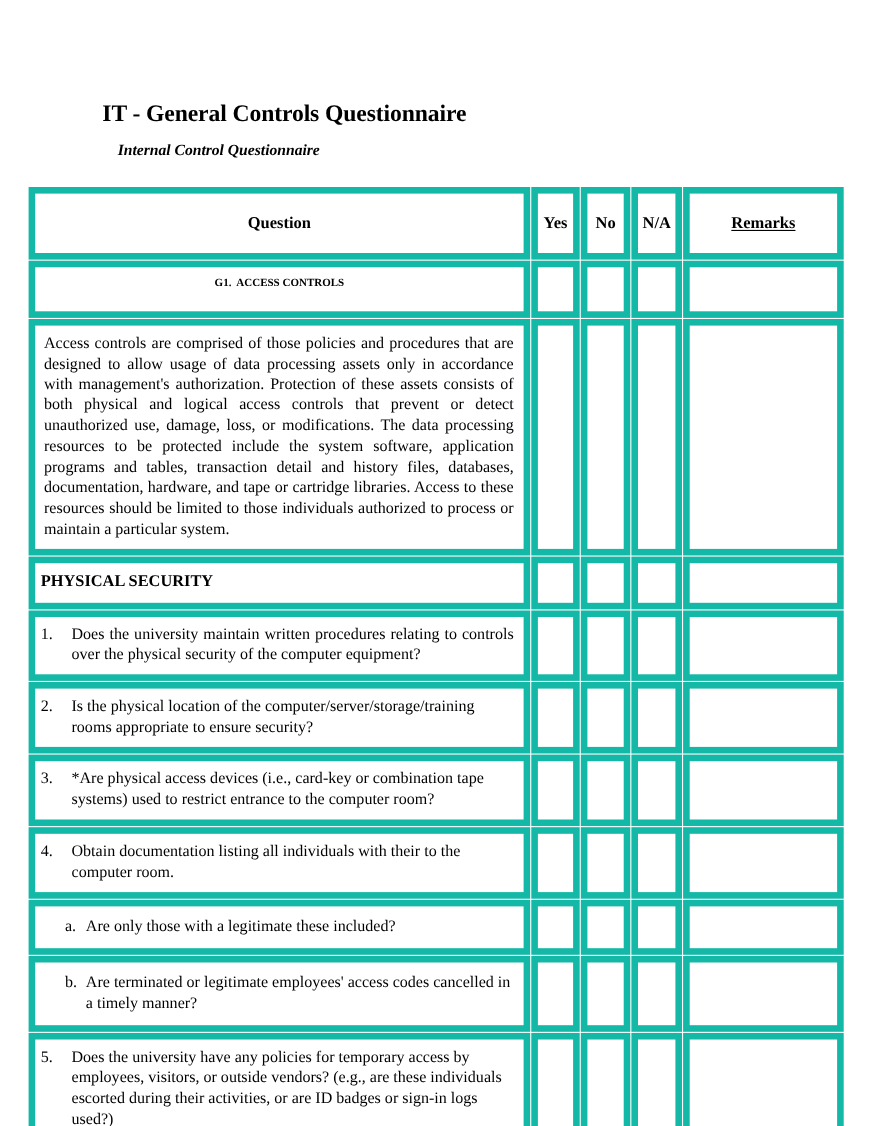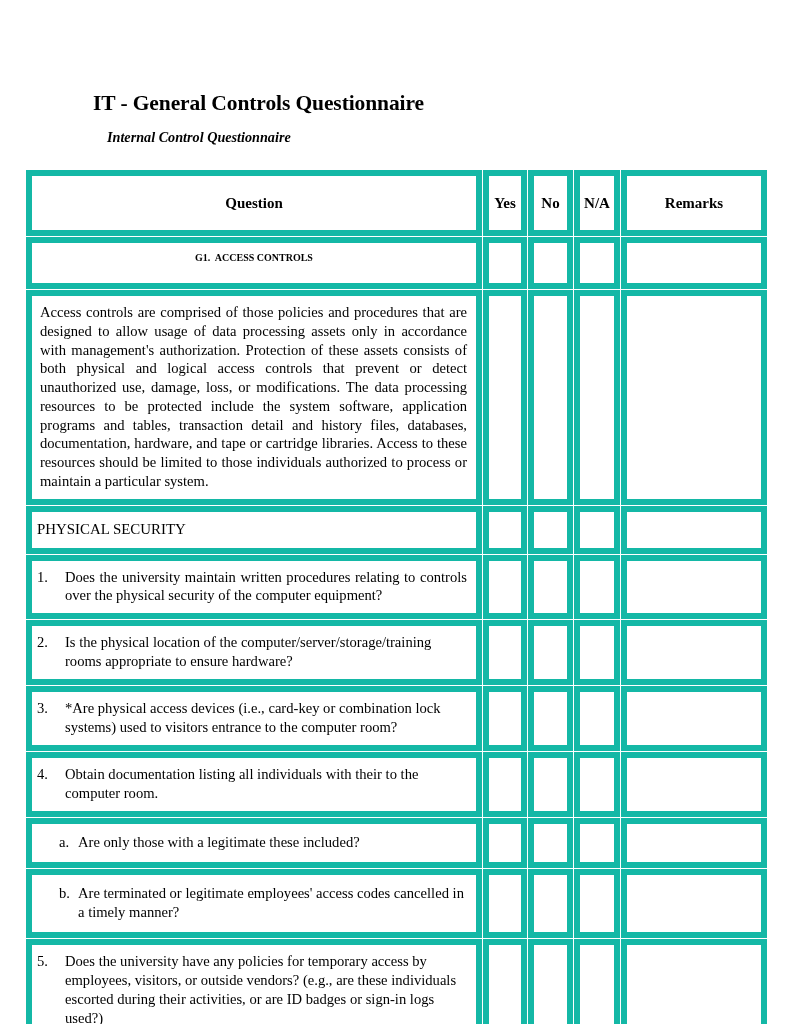--- a/index.html
+++ b/index.html
@@ -77,20 +77,21 @@
     text-align: center;
     font-weight: bold;
     font-size: 15px;
     vertical-align: middle;
   }
   .hdr-inner {
     display: block;
     padding-top: 0;
   }
   .hdr-underline {
+    text-decoration: underline;
     text-underline-offset: 2px;
   }
   td.hdr-cell { vertical-align: middle; }
 
   
   .section-row td { height: 40px; }
   .section-title {
     text-align: center;
     font-weight: bold;
     font-size: 10px;
@@ -101,21 +102,21 @@
   
   .intro-par {
     font-size: 14.6px;
     line-height: 1.285;
     text-align: justify;
     padding: 7px 9px 8px 8px;
   }
 
   
   .subsection {
-    font-weight: normal;
+    font-weight: bold;
     font-size: 14.9px;
     padding: 9px 8px 10px 5px;
   }
 
   
   .q-wrap {
     display: flex;
     padding: 7px 9px 8px 5px;
     font-size: 14.6px;
     line-height: 1.30;
@@ -217,34 +218,34 @@
         <td class="blank-cell"></td>
         <td class="blank-cell"></td>
         <td class="blank-cell"></td>
         <td class="blank-cell"></td>
       </tr>
 
       <tr>
         <td>
           <div class="q-wrap">
             <span class="q-num">2.</span>
-            <span class="q-text">Is the physical location of the computer/server/storage/training rooms appropriate to ensure hardware?</span>
+            <span class="q-text">Is the physical location of the computer/server/storage/training rooms appropriate to ensure security?</span>
           </div>
         </td>
         <td class="blank-cell"></td>
         <td class="blank-cell"></td>
         <td class="blank-cell"></td>
         <td class="blank-cell"></td>
       </tr>
 
       <tr>
         <td>
           <div class="q-wrap">
             <span class="q-num">3.</span>
-            <span class="q-text">*Are physical access devices (i.e., card-key or combination lock systems) used to visitors entrance to the computer room?</span>
+            <span class="q-text">*Are physical access devices (i.e., card-key or combination tape systems) used to restrict entrance to the computer room?</span>
           </div>
         </td>
         <td class="blank-cell"></td>
         <td class="blank-cell"></td>
         <td class="blank-cell"></td>
         <td class="blank-cell"></td>
       </tr>
 
       <tr>
         <td>

